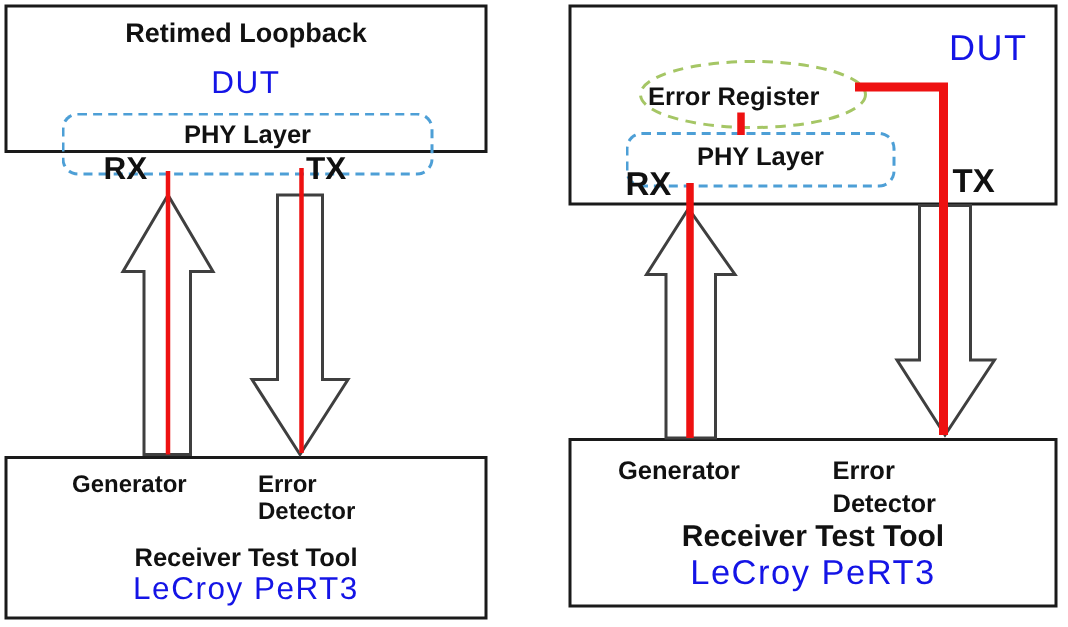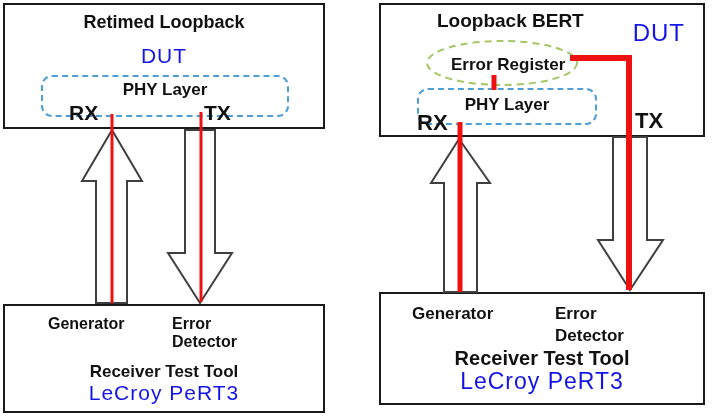--- a/index.html
+++ b/index.html
@@ -31,42 +31,41 @@
   .svg-overlay{
     position:absolute;left:0;top:0;width:712px;height:418px;
     pointer-events:none;
   }
 </style>
 </head>
 <body>
 
 <div class="canvas">
 
-  <div class="box" style="left:3px;top:3px;width:322px;height:126px;">
+  <div class="box" style="left:3px;top:3px;width:322px;height:99px;">
     <div class="ctr bold" style="top:7px;font-size:18px;">Retimed Loopback</div>
     <div class="ctr blue" style="top:39px;font-size:21px;letter-spacing:1px;">DUT</div>
     <div class="phy-box" style="left:36px;top:70px;width:248px;height:42px;">
       <span class="bold" style="font-size:17px;line-height:26px;">PHY Layer</span>
     </div>
     <span class="abs bold" style="left:64px;top:96px;font-size:21px;">RX</span>
     <span class="abs bold" style="left:199px;top:96px;font-size:21px;">TX</span>
   </div>
 
   <div class="box" style="left:3px;top:304px;width:322px;height:109px;">
     <span class="abs bold" style="left:43px;top:9px;font-size:16px;">Generator</span>
     <span class="abs bold" style="left:167px;top:9px;font-size:16px;">Error</span>
     <span class="abs bold" style="left:167px;top:27px;font-size:16px;">Detector</span>
     <div class="ctr bold" style="top:56px;font-size:17px;">Receiver Test Tool</div>
     <div class="ctr blue" style="top:75px;font-size:21px;letter-spacing:1px;">LeCroy PeRT3</div>
   </div>
 
   <div class="box" style="left:379px;top:3px;width:326px;height:134px;">
-    <div class="abs bold" style="left:56px;top:5px;font-size:19px;">Loopback BERT</div>
     <div class="abs blue" style="right:18px;top:14px;font-size:24px;letter-spacing:1px;">DUT</div>
-    <div class="abs bold" style="left:70px;top:50px;font-size:17px;">Error Register</div>
+    <div class="abs bold" style="left:51px;top:50px;font-size:17px;">Error Register</div>
     <div class="phy-box" style="left:36px;top:83px;width:180px;height:37px;">
       <span class="bold" style="font-size:17px;line-height:29px;">PHY Layer</span>
     </div>
     <span class="abs bold" style="left:36px;top:105px;font-size:22px;">RX</span>
     <span class="abs bold" style="left:254px;top:103px;font-size:22px;">TX</span>
   </div>
 
   <div class="box" style="left:379px;top:292px;width:326px;height:113px;">
     <span class="abs bold" style="left:31px;top:10px;font-size:17px;">Generator</span>
     <span class="abs bold" style="left:174px;top:10px;font-size:17px;">Error</span>

